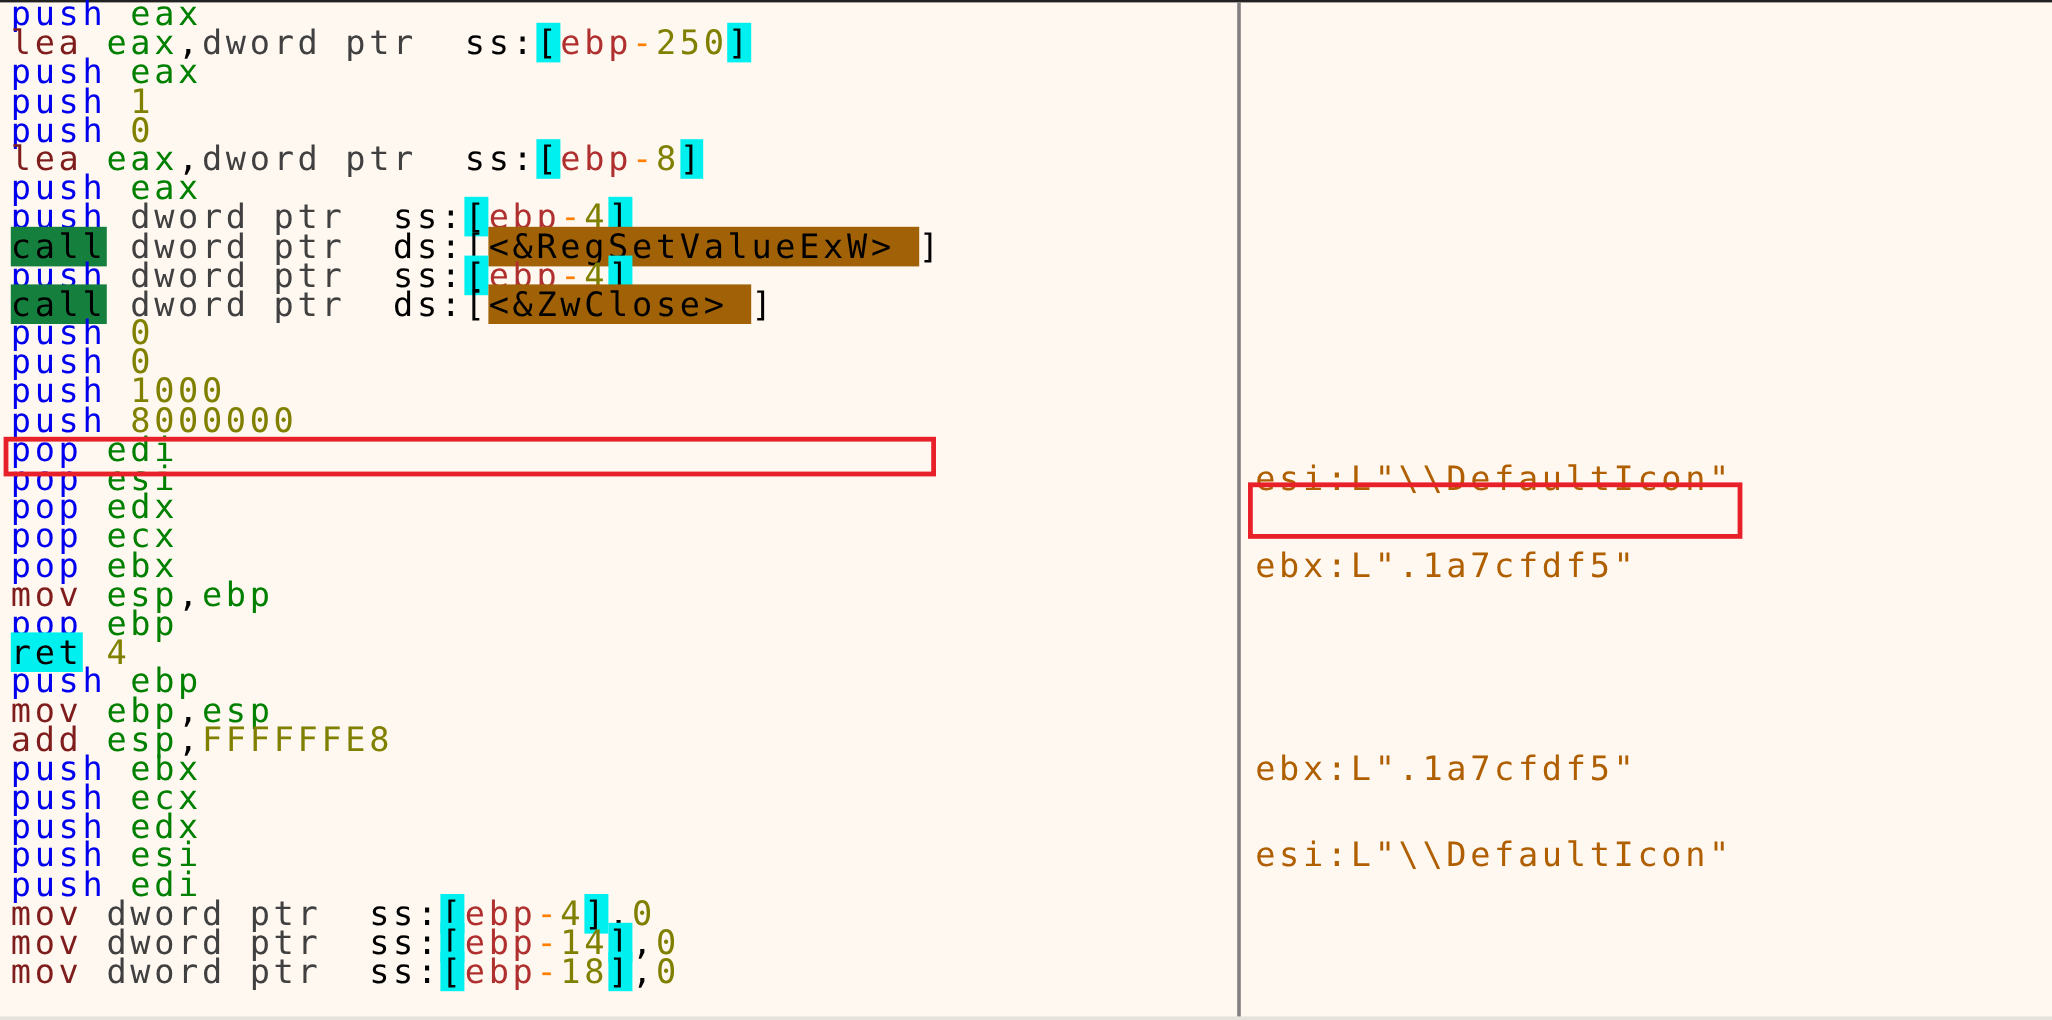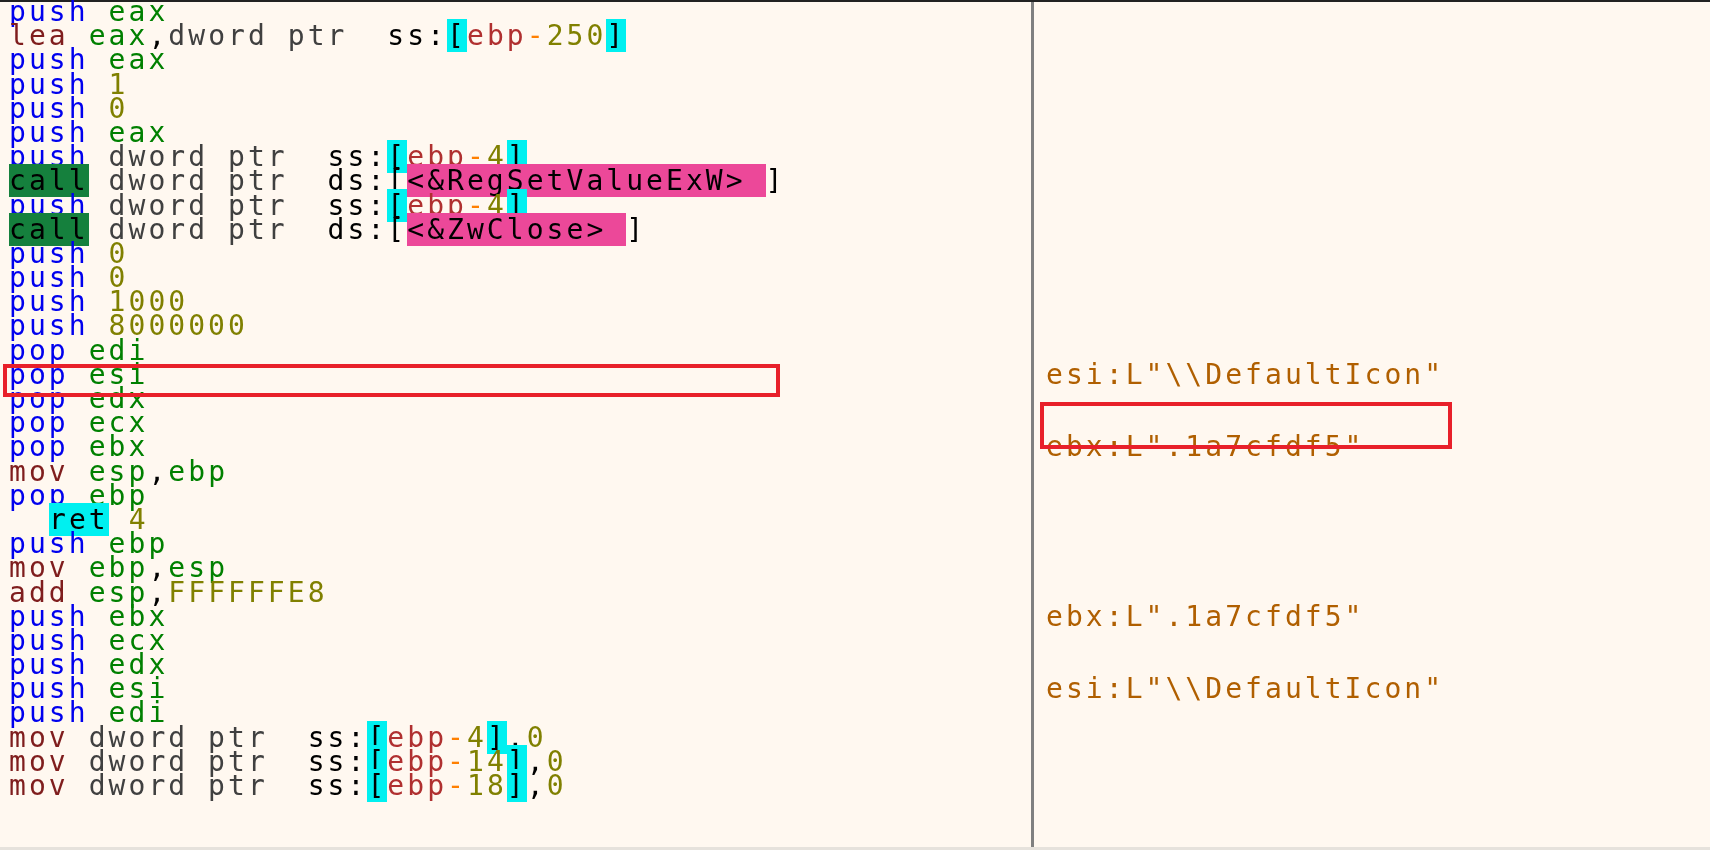--- a/index.html
+++ b/index.html
@@ -16,48 +16,49 @@
     font-family:"DejaVu Sans Mono", monospace;
     font-size:28px; letter-spacing:3.05px;
   }
   .row.selected { background:#c0c0c0; }
   .code { position:absolute; left:9px; top:-3px; }
   .cmt { position:absolute; left:1046px; top:-3px; color:#b05f00; }
   .m-push { color:#0000ee; }
   .m-pop  { color:#0000ee; }
   .m-plain{ color:#7f1d1d;text-align:center; }
   .m-call { color:#000000; background:#15803d; }
-  .m-ret  { color:#000000; background:#00f0f0;margin-left:40px; }
+  .m-ret  { color:#000000; background:#00f0f0; }
   .reg    { color:#008000; }
   .size   { color:#404040; }
   .seg    { color:#000000; }
   .colon  { color:#000000; }
   .br     { color:#000000; background:#00f0f0; }
   .brn    { color:#000000; }
   .breg   { color:#b03030; }
   .minus  { color:#ff7f00; }
   .num    { color:#808000; }
-  .api    { color:#000000; background:#ec4899; }
+  .api    { color:#000000; background:#a16207; }
   .comma  { color:#000000; }
   .redbox {
     position:absolute; border:4px solid #e8202a; box-sizing:border-box; z-index:4; pointer-events:none;
   }
 </style>
 </head>
 <body>
 
 <div class="topline"></div>
 <div class="divider"></div>
 
 <div class="listing" id="listing">
     <div class="row"><span class="code"><span class="m-push">push</span><span> </span><span class="reg">eax</span></span></div>
     <div class="row"><span class="code"><span class="m-plain">lea</span><span> </span><span class="reg">eax</span><span class="comma">,</span><span class="size">dword ptr </span><span class="seg"> ss</span><span class="colon">:</span><span class="br">[</span><span class="breg">ebp</span><span class="minus">-</span><span class="num">250</span><span class="br">]</span></span></div>
     <div class="row"><span class="code"><span class="m-push">push</span><span> </span><span class="reg">eax</span></span></div>
     <div class="row"><span class="code"><span class="m-push">push</span><span> </span><span class="num">1</span></span></div>
     <div class="row"><span class="code"><span class="m-push">push</span><span> </span><span class="num">0</span></span></div>
+    <div class="row"><span class="code"><span class="m-plain">lea</span><span> </span><span class="reg">eax</span><span class="comma">,</span><span class="size">dword ptr </span><span class="seg"> ss</span><span class="colon">:</span><span class="br">[</span><span class="breg">ebp</span><span class="minus">-</span><span class="num">8</span><span class="br">]</span></span></div>
     <div class="row"><span class="code"><span class="m-push">push</span><span> </span><span class="reg">eax</span></span></div>
     <div class="row"><span class="code"><span class="m-push">push</span><span> </span><span class="size">dword ptr </span><span class="seg"> ss</span><span class="colon">:</span><span class="br">[</span><span class="breg">ebp</span><span class="minus">-</span><span class="num">4</span><span class="br">]</span></span></div>
     <div class="row"><span class="code"><span class="m-call">call</span><span> </span><span class="size">dword ptr </span><span class="seg"> ds</span><span class="colon">:</span><span class="brn">[</span><span class="api">&lt;&amp;RegSetValueExW&gt; </span><span class="brn">]</span></span></div>
     <div class="row"><span class="code"><span class="m-push">push</span><span> </span><span class="size">dword ptr </span><span class="seg"> ss</span><span class="colon">:</span><span class="br">[</span><span class="breg">ebp</span><span class="minus">-</span><span class="num">4</span><span class="br">]</span></span></div>
     <div class="row"><span class="code"><span class="m-call">call</span><span> </span><span class="size">dword ptr </span><span class="seg"> ds</span><span class="colon">:</span><span class="brn">[</span><span class="api">&lt;&amp;ZwClose&gt; </span><span class="brn">]</span></span></div>
     <div class="row"><span class="code"><span class="m-push">push</span><span> </span><span class="num">0</span></span></div>
     <div class="row"><span class="code"><span class="m-push">push</span><span> </span><span class="num">0</span></span></div>
     <div class="row"><span class="code"><span class="m-push">push</span><span> </span><span class="num">1000</span></span></div>
     <div class="row"><span class="code"><span class="m-push">push</span><span> </span><span class="num">8000000</span></span></div>
     <div class="row"><span class="code"><span class="m-pop">pop</span><span> </span><span class="reg">edi</span></span></div>

